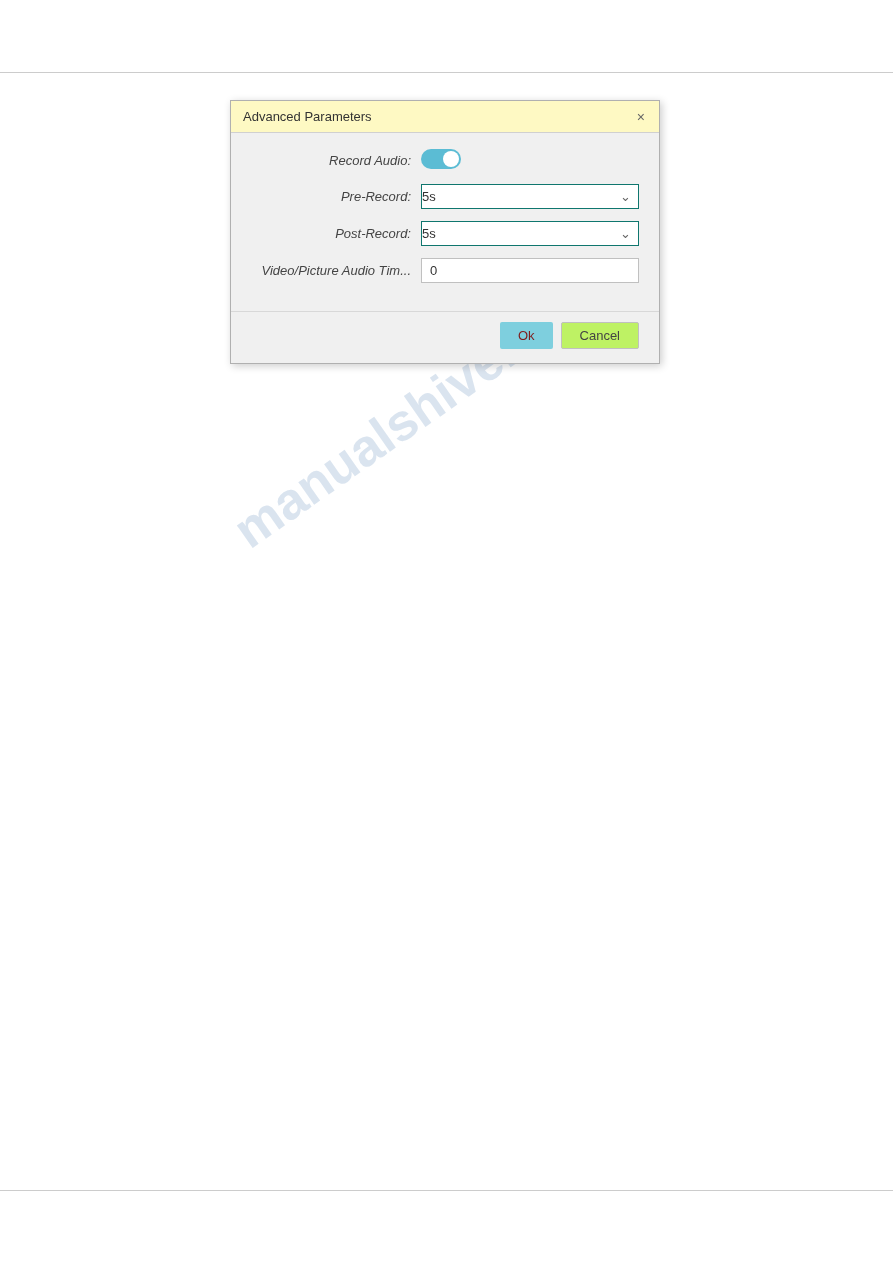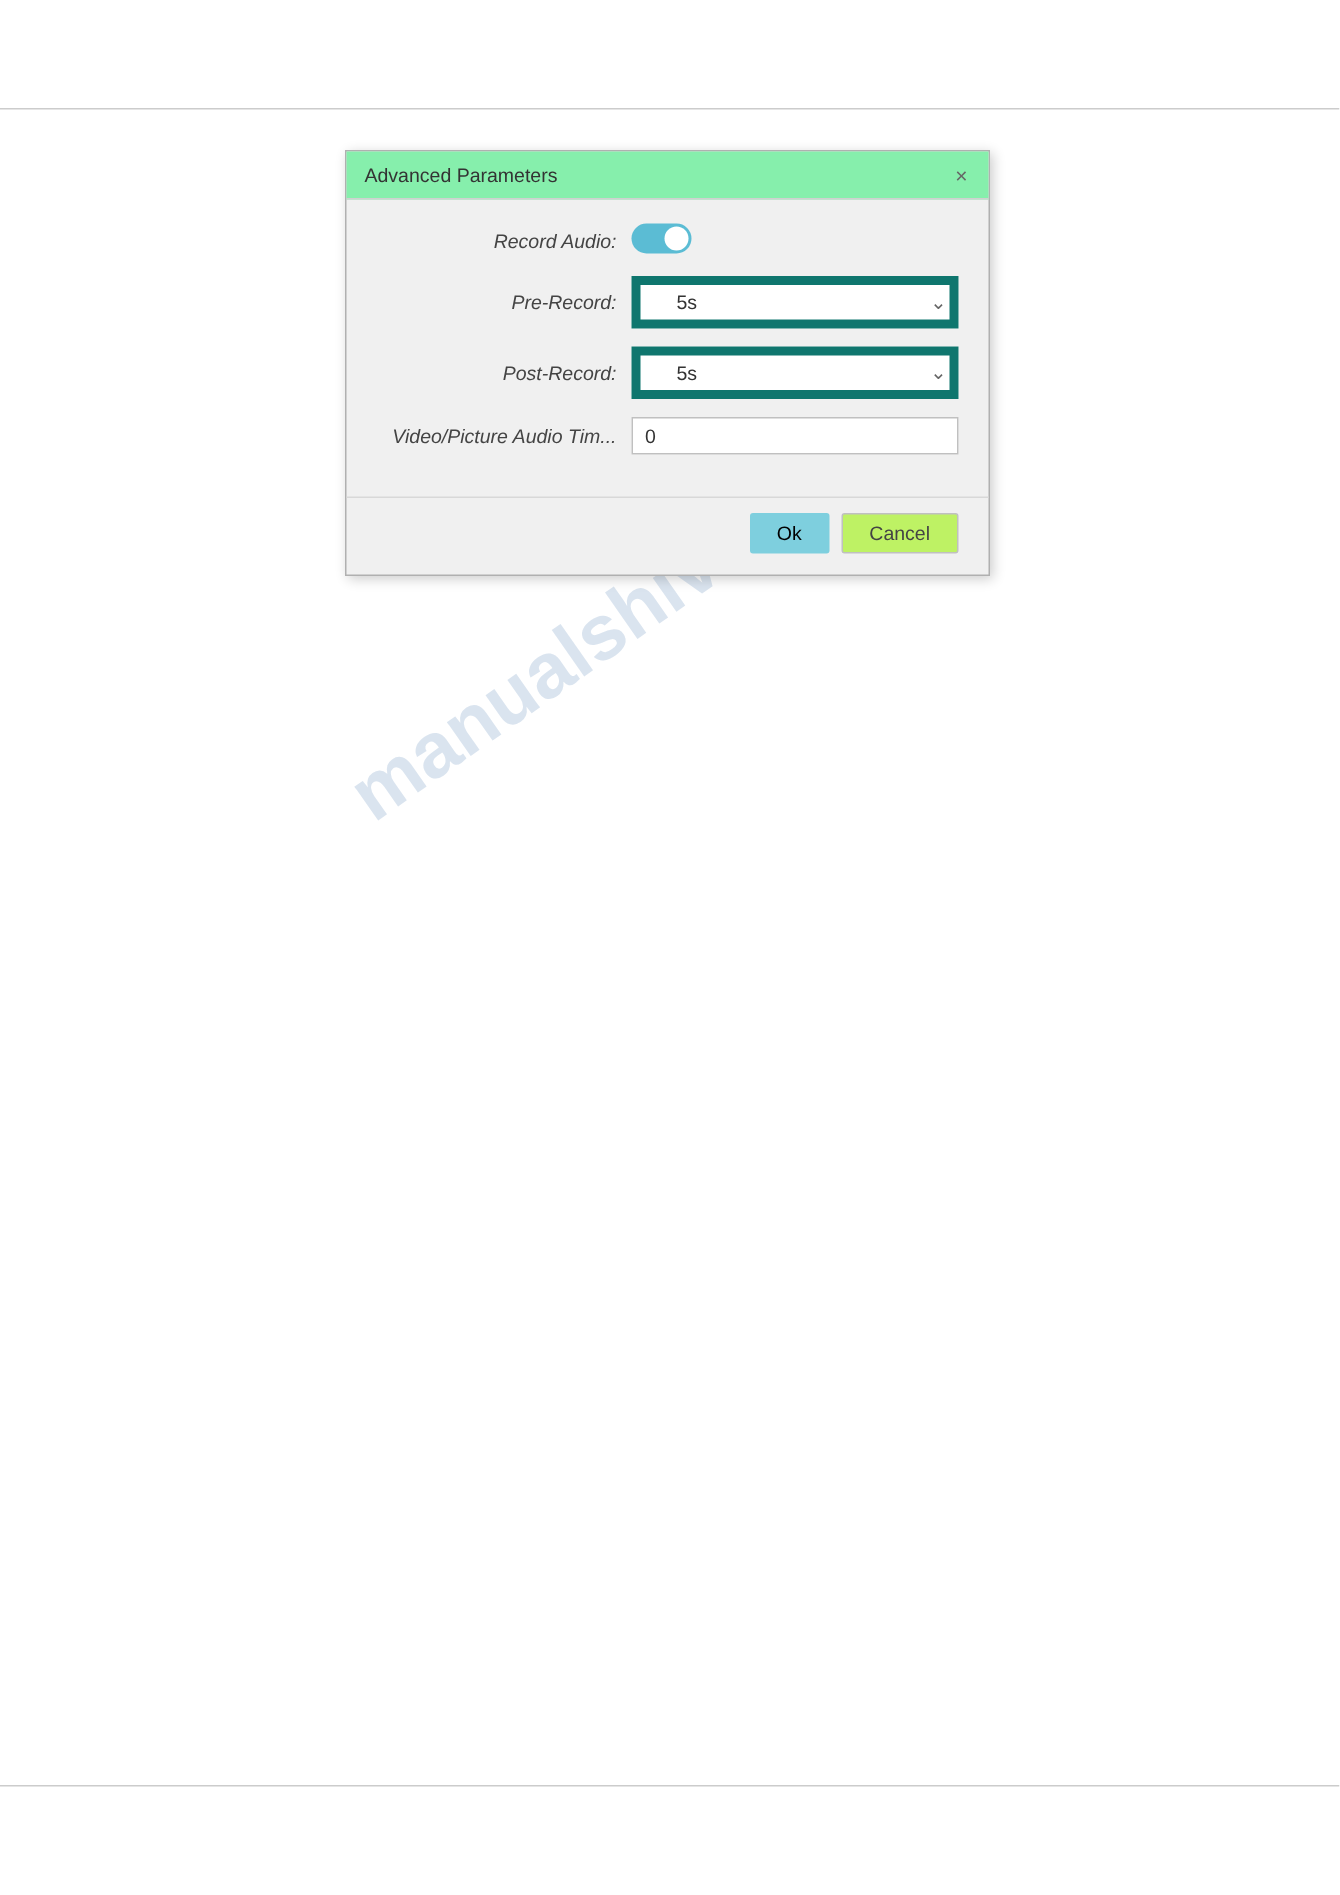--- a/index.html
+++ b/index.html
@@ -57,21 +57,21 @@
       background: #f0f0f0;
       border: 1px solid #b0b0b0;
       box-shadow: 2px 2px 8px rgba(0,0,0,0.2);
     }
 
     .dialog-titlebar {
       display: flex;
       align-items: center;
       justify-content: space-between;
       padding: 8px 12px;
-      background: #86efac;
+      background: #fef9c3;
       border-bottom: 1px solid #d0d0d0;
     }
 
     .dialog-title {
       font-size: 13px;
       color: #333;
       font-weight: normal;
     }
 
     .dialog-close {
@@ -133,22 +133,22 @@
       right: 2px;
       width: 16px;
       height: 16px;
       background: #ffffff;
       border-radius: 50%;
     }
 
     
     .form-select {
       width: 100%;
-      padding: 4px 24px 4px 24px;
-      border: 6px solid #0f766e;
+      padding: 4px 24px 4px 0;
+      border: 1px solid #0f766e;
       background: #ffffff;
       font-size: 13px;
       color: #333;
       appearance: none;
       -webkit-appearance: none;
       cursor: pointer;
       background-image: none;
       position: relative;
     }
 
@@ -192,21 +192,21 @@
     .btn {
       padding: 5px 18px;
       font-size: 13px;
       border: none;
       cursor: pointer;
       border-radius: 2px;
     }
 
     .btn-ok {
       background: #7ecfde;
-      color: #000000;
+      color: #7f1d1d;
     }
 
     .btn-cancel {
       background: #bef264;
       color: #444;
       border: 1px solid #c0c0c0;
     }
   </style>
 </head>
 <body>

